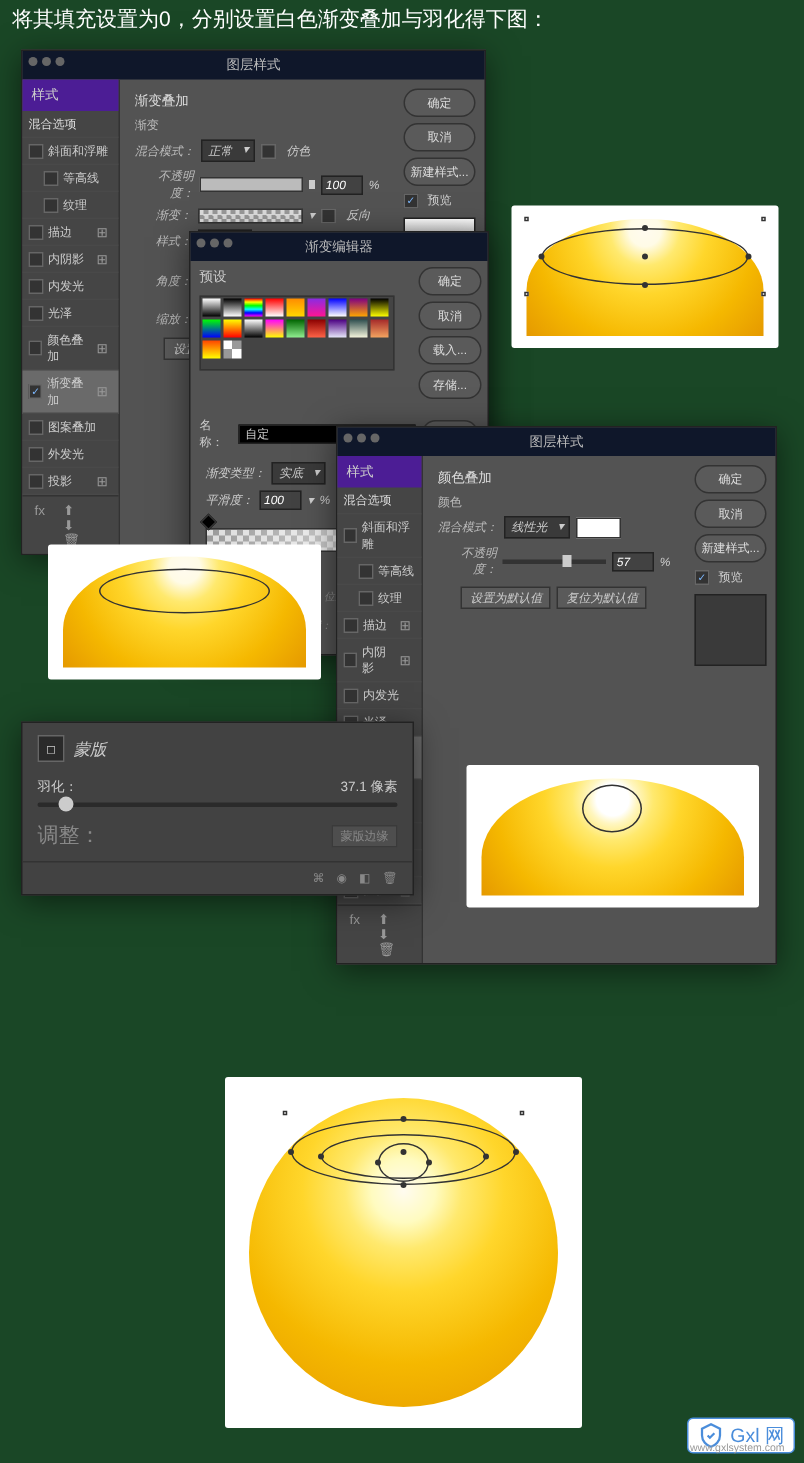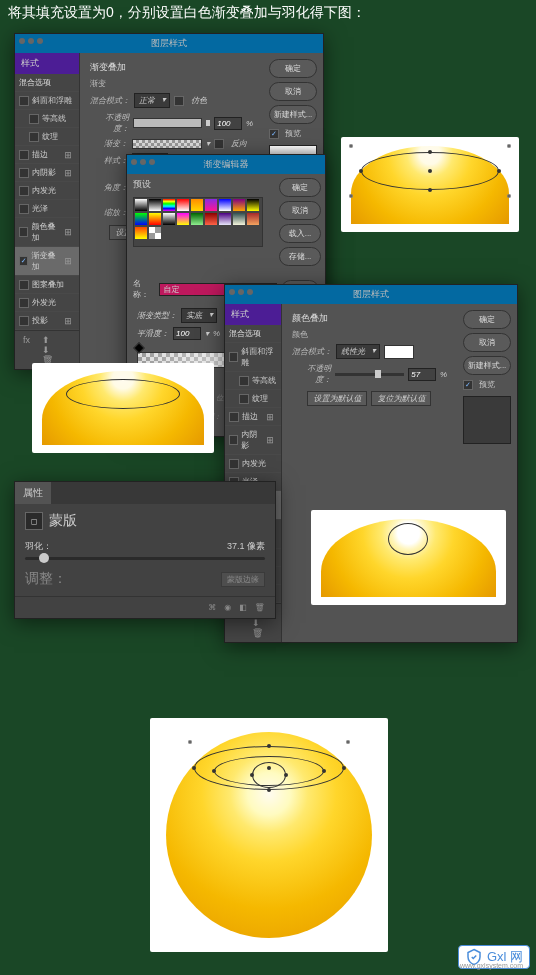--- a/index.html
+++ b/index.html
@@ -1,19 +1,19 @@
 <!DOCTYPE html>
 <html><head>
 <meta charset="utf-8">
 <style>
 * { margin: 0; padding: 0; box-sizing: border-box; }
 body { background: #1a4726; width: 536px; height: 975px; position: relative; font-family: "Microsoft YaHei", sans-serif; font-size: 8px; color: #ccc; overflow: hidden; }
 .instruction { color: #fff; font-size: 14px; padding: 4px 8px; }
 .panel { position: absolute; background: #535353; border: 1px solid #222; box-shadow: 0 4px 20px rgba(0,0,0,0.5); }
-.panel-title { background: #0369a1; text-align: center; padding: 3px; font-size: 9px; color: #bbb; }
+.panel-title { background: #0f172a; text-align: center; padding: 3px; font-size: 9px; color: #bbb; }
 .win-dots { position: absolute; top: 4px; left: 4px; display: flex; gap: 3px; }
 .win-dot { width: 6px; height: 6px; border-radius: 50%; background: #666; }
 
 
 .ls-panel { display: flex; }
 .ls-left { width: 80px; background: #454545; border-right: 1px solid #333; }
 .ls-left-header { font-size: 9px; padding: 4px 6px; background: #4c1d95; }
 .ls-item { display: flex; align-items: center; padding: 3px 4px; font-size: 8px; border-bottom: 1px solid #494949; }
 .ls-item.selected { background: #6a6a6a; }
 .ls-item.head { color: #ddd; }
@@ -37,21 +37,21 @@
 .checker { width: 70px; height: 10px; background: repeating-conic-gradient(#999 0% 25%, #ddd 0% 50%) 0 0/6px 6px; border: 1px solid #333; }
 .angle-dial { width: 30px; height: 30px; border: 1px solid #777; border-radius: 50%; position: relative; background: #555; }
 .angle-dial::after { content: ""; position: absolute; width: 13px; height: 1px; background: #ccc; top: 50%; left: 50%; transform-origin: left; transform: rotate(-90deg); }
 .small-btn { background: #5a5a5a; border: 1px solid #333; padding: 1px 5px; font-size: 8px; color: #ccc; }
 
 
 .ge-header { padding: 4px 6px; font-size: 9px; }
 .ge-swatches { width: 130px; height: 50px; margin: 2px 6px; border: 1px solid #333; display: flex; flex-wrap: wrap; align-content: flex-start; background: #444; position: relative; }
 .sw { width: 12px; height: 12px; margin: 1px; }
 .ge-name { display: flex; align-items: center; gap: 4px; padding: 4px 6px; }
-.ge-name input { background: #be185d; border: 1px solid #222; flex: 1; color: #ccc; padding: 1px 3px; font-size: 8px; }
+.ge-name input { background: #000000; border: 1px solid #222; flex: 1; color: #ccc; padding: 1px 3px; font-size: 8px; }
 .ge-slider { position: relative; height: 16px; margin: 4px 10px; background: linear-gradient(to right, transparent, #fff); border: 1px solid #333; }
 .ge-slider.checker-bg { background: repeating-conic-gradient(#999 0% 25%, #ddd 0% 50%) 0 0/8px 8px; }
 .ge-slider .bar { position: absolute; inset: 0; background: linear-gradient(to right, rgba(255,255,255,0), #fff); }
 .stop { position: absolute; width: 8px; height: 8px; background: #ccc; border: 1px solid #333; transform: rotate(45deg); }
 .ge-stops-row { padding: 4px 10px 8px; }
 
 
 .sphere-card { position: absolute; background: #fff; border-radius: 2px; display: flex; align-items: center; justify-content: center; }
 .sphere { border-radius: 50%; background: radial-gradient(circle at 50% 30%, #fffbf0 0%, #fffbc0 12%, #ffe96e 22%, #ffd62b 38%, #f5b800 65%, #e59900 100%); position: relative; }
 .dome { border-radius: 200px 200px 0 0 / 120px 120px 0 0; background: radial-gradient(circle at 50% 10%, #fffbf0 0%, #fffbe6 10%, #ffe96e 22%, #ffd62b 40%, #f5b800 70%, #e59900 100%); position: relative; }
@@ -425,25 +425,24 @@
   </div>
 </div>
 
 <div class="sphere-card" style="top:363px; left:32px; width:182px; height:90px;">
   <div class="dome" style="width:162px; height:74px;">
     <div class="ellipse-outline" style="top:8px;left:24px;width:114px;height:30px;"></div>
   </div>
 </div>
 
 <div class="panel prop-panel" style="top:481px; left:14px; width:262px;">
-  <div style="background:#383838;"><span class="prop-tab">属性</span></div>
   <div class="prop-body">
     <div style="display:flex;align-items:center;gap:6px;margin-bottom:8px;">
       <span class="mask-thumb" style="width:18px;height:18px;background:#2a2a2a;border:1px solid #666;display:flex;align-items:center;justify-content:center;">◻</span>
-      <span style="font-size:14px;">蒙版</span>
+      <span style="font-size:11px;font-style:italic;">蒙版</span>
     </div>
     <div class="slider-row">
       <div class="slider-label-row">
           <span>羽化：</span>
           <span>37.1 像素</span>
         </div>
       <div class="slider-track">
           <div class="slider-thumb" style="left:8%;"></div>
         </div>
     </div>

